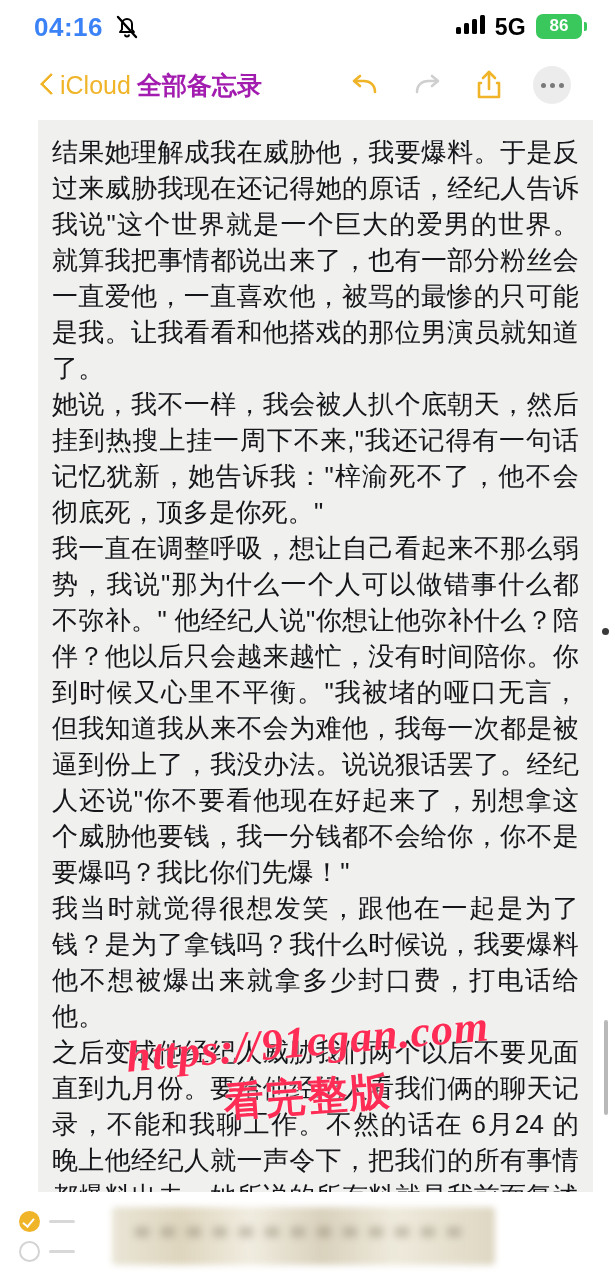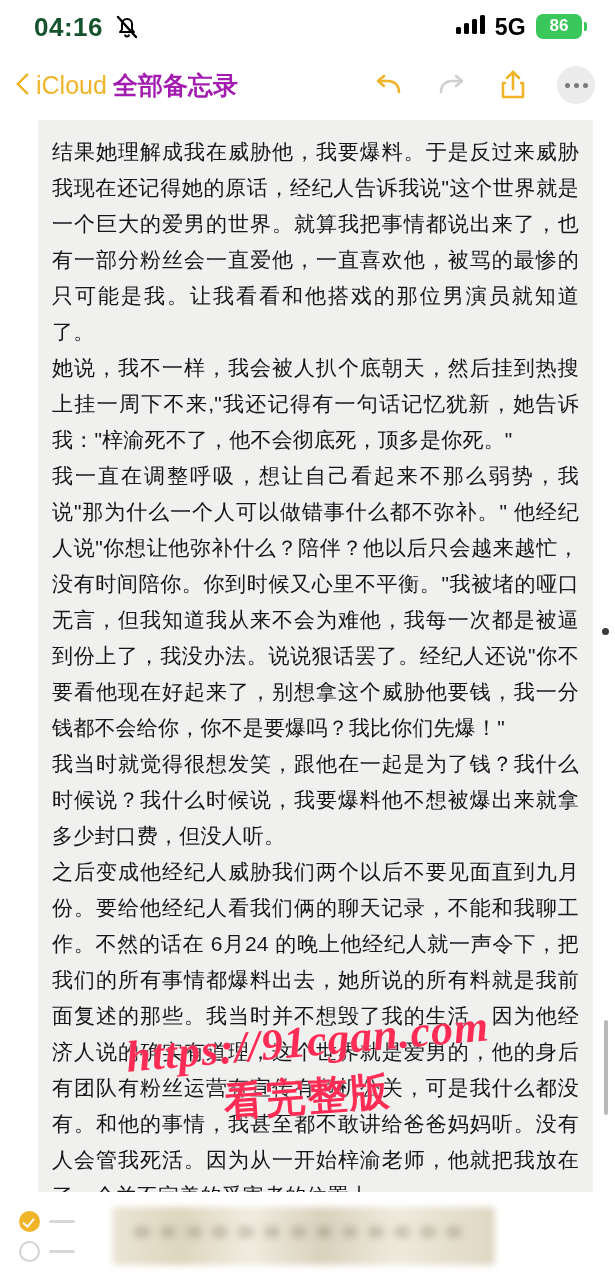--- a/index.html
+++ b/index.html
@@ -25,21 +25,21 @@
     box-sizing: border-box;
   }
   .status-left {
     display: flex;
     align-items: center;
     gap: 12px;
   }
   .status-time {
     font-size: 26px;
     font-weight: bold;
-    color: #14532d;
+    color: #3b82f6;
     letter-spacing: 0.5px;
   }
   .bell-off {
     position: relative;
     width: 24px;
     height: 26px;
   }
   .bell-off svg { display: block; }
   .status-right {
     display: flex;
@@ -92,21 +92,21 @@
     background: #3ac75b;
     border-radius: 0 2px 2px 0;
     margin-left: 2px;
   }
 
   
   .nav-bar {
     height: 62px;
     display: flex;
     align-items: center;
-    padding: 0 16px;
+    padding: 0 40px;
     box-sizing: border-box;
     justify-content: space-between;
   }
   .nav-left {
     display: flex;
     align-items: center;
     gap: 6px;
     flex: 0 0 auto;
   }
   .chev-back {
@@ -176,21 +176,21 @@
     padding: 0;
   }
   .note-card {
     background: #f0f0ee;
     margin: 0 22px 0 38px;
     padding: 14px 14px 16px 14px;
     box-sizing: border-box;
   }
   .para {
     font-family: "Liberation Sans", sans-serif;
-    font-size: 21px;
+    font-size: 26px;
     line-height: 36px;
     color: #15161a;
     letter-spacing: 0.2px;
     text-align: justify;
     margin: 0 0 0 0;
     word-break: break-all;
   }
 
   
   .scroll-indicator {
@@ -406,21 +406,21 @@
         <span></span>
     </span>
   </div>
 </div>
 
 <div class="note-area">
   <div class="note-card">
     <p class="para">结果她理解成我在威胁他，我要爆料。于是反过来威胁我现在还记得她的原话，经纪人告诉我说"这个世界就是一个巨大的爱男的世界。就算我把事情都说出来了，也有一部分粉丝会一直爱他，一直喜欢他，被骂的最惨的只可能是我。让我看看和他搭戏的那位男演员就知道了。</p>
     <p class="para">她说，我不一样，我会被人扒个底朝天，然后挂到热搜上挂一周下不来,"我还记得有一句话记忆犹新，她告诉我："梓渝死不了，他不会彻底死，顶多是你死。"</p>
     <p class="para">我一直在调整呼吸，想让自己看起来不那么弱势，我说"那为什么一个人可以做错事什么都不弥补。" 他经纪人说"你想让他弥补什么？陪伴？他以后只会越来越忙，没有时间陪你。你到时候又心里不平衡。"我被堵的哑口无言，但我知道我从来不会为难他，我每一次都是被逼到份上了，我没办法。说说狠话罢了。经纪人还说"你不要看他现在好起来了，别想拿这个威胁他要钱，我一分钱都不会给你，你不是要爆吗？我比你们先爆！"</p>
-    <p class="para">我当时就觉得很想发笑，跟他在一起是为了钱？我什么时候说？我什么时候说，我要爆料他不想被爆出来就拿多少封口费，但没人听。</p>
+    <p class="para">我当时就觉得很想发笑，跟他在一起是为了钱？是为了拿钱吗？我什么时候说，我要爆料他不想被爆出来就拿多少封口费，打电话给他。</p>
     <p class="para">之后变成他经纪人威胁我们两个以后不要见面直到九月份。要给他经纪人看我们俩的聊天记录，不能和我聊工作。不然的话在 6月24 的晚上他经纪人就一声令下，把我们的所有事情都爆料出去，她所说的所有料就是我前面复述的那些。我当时并不想毁了我的生活，因为他经济人说的确实有道理，这个世界就是爱男的，他的身后有团队有粉丝运营有宣传有危机公关，可是我什么都没有。和他的事情，我甚至都不敢讲给爸爸妈妈听。没有人会管我死活。因为从一开始梓渝老师，他就把我放在了一个并不完美的受害者的位置上。</p>
     <p class="para">于是那天在澳门，我去喝酒了，我喝大了。打电话给他，又联系不上他了，我已经是数不清多少次联系不上他，毫无预兆。</p>
 
   </div>
 
 </div>
 
 <div class="side-dot"></div>
 <div class="scroll-indicator"></div>
 

